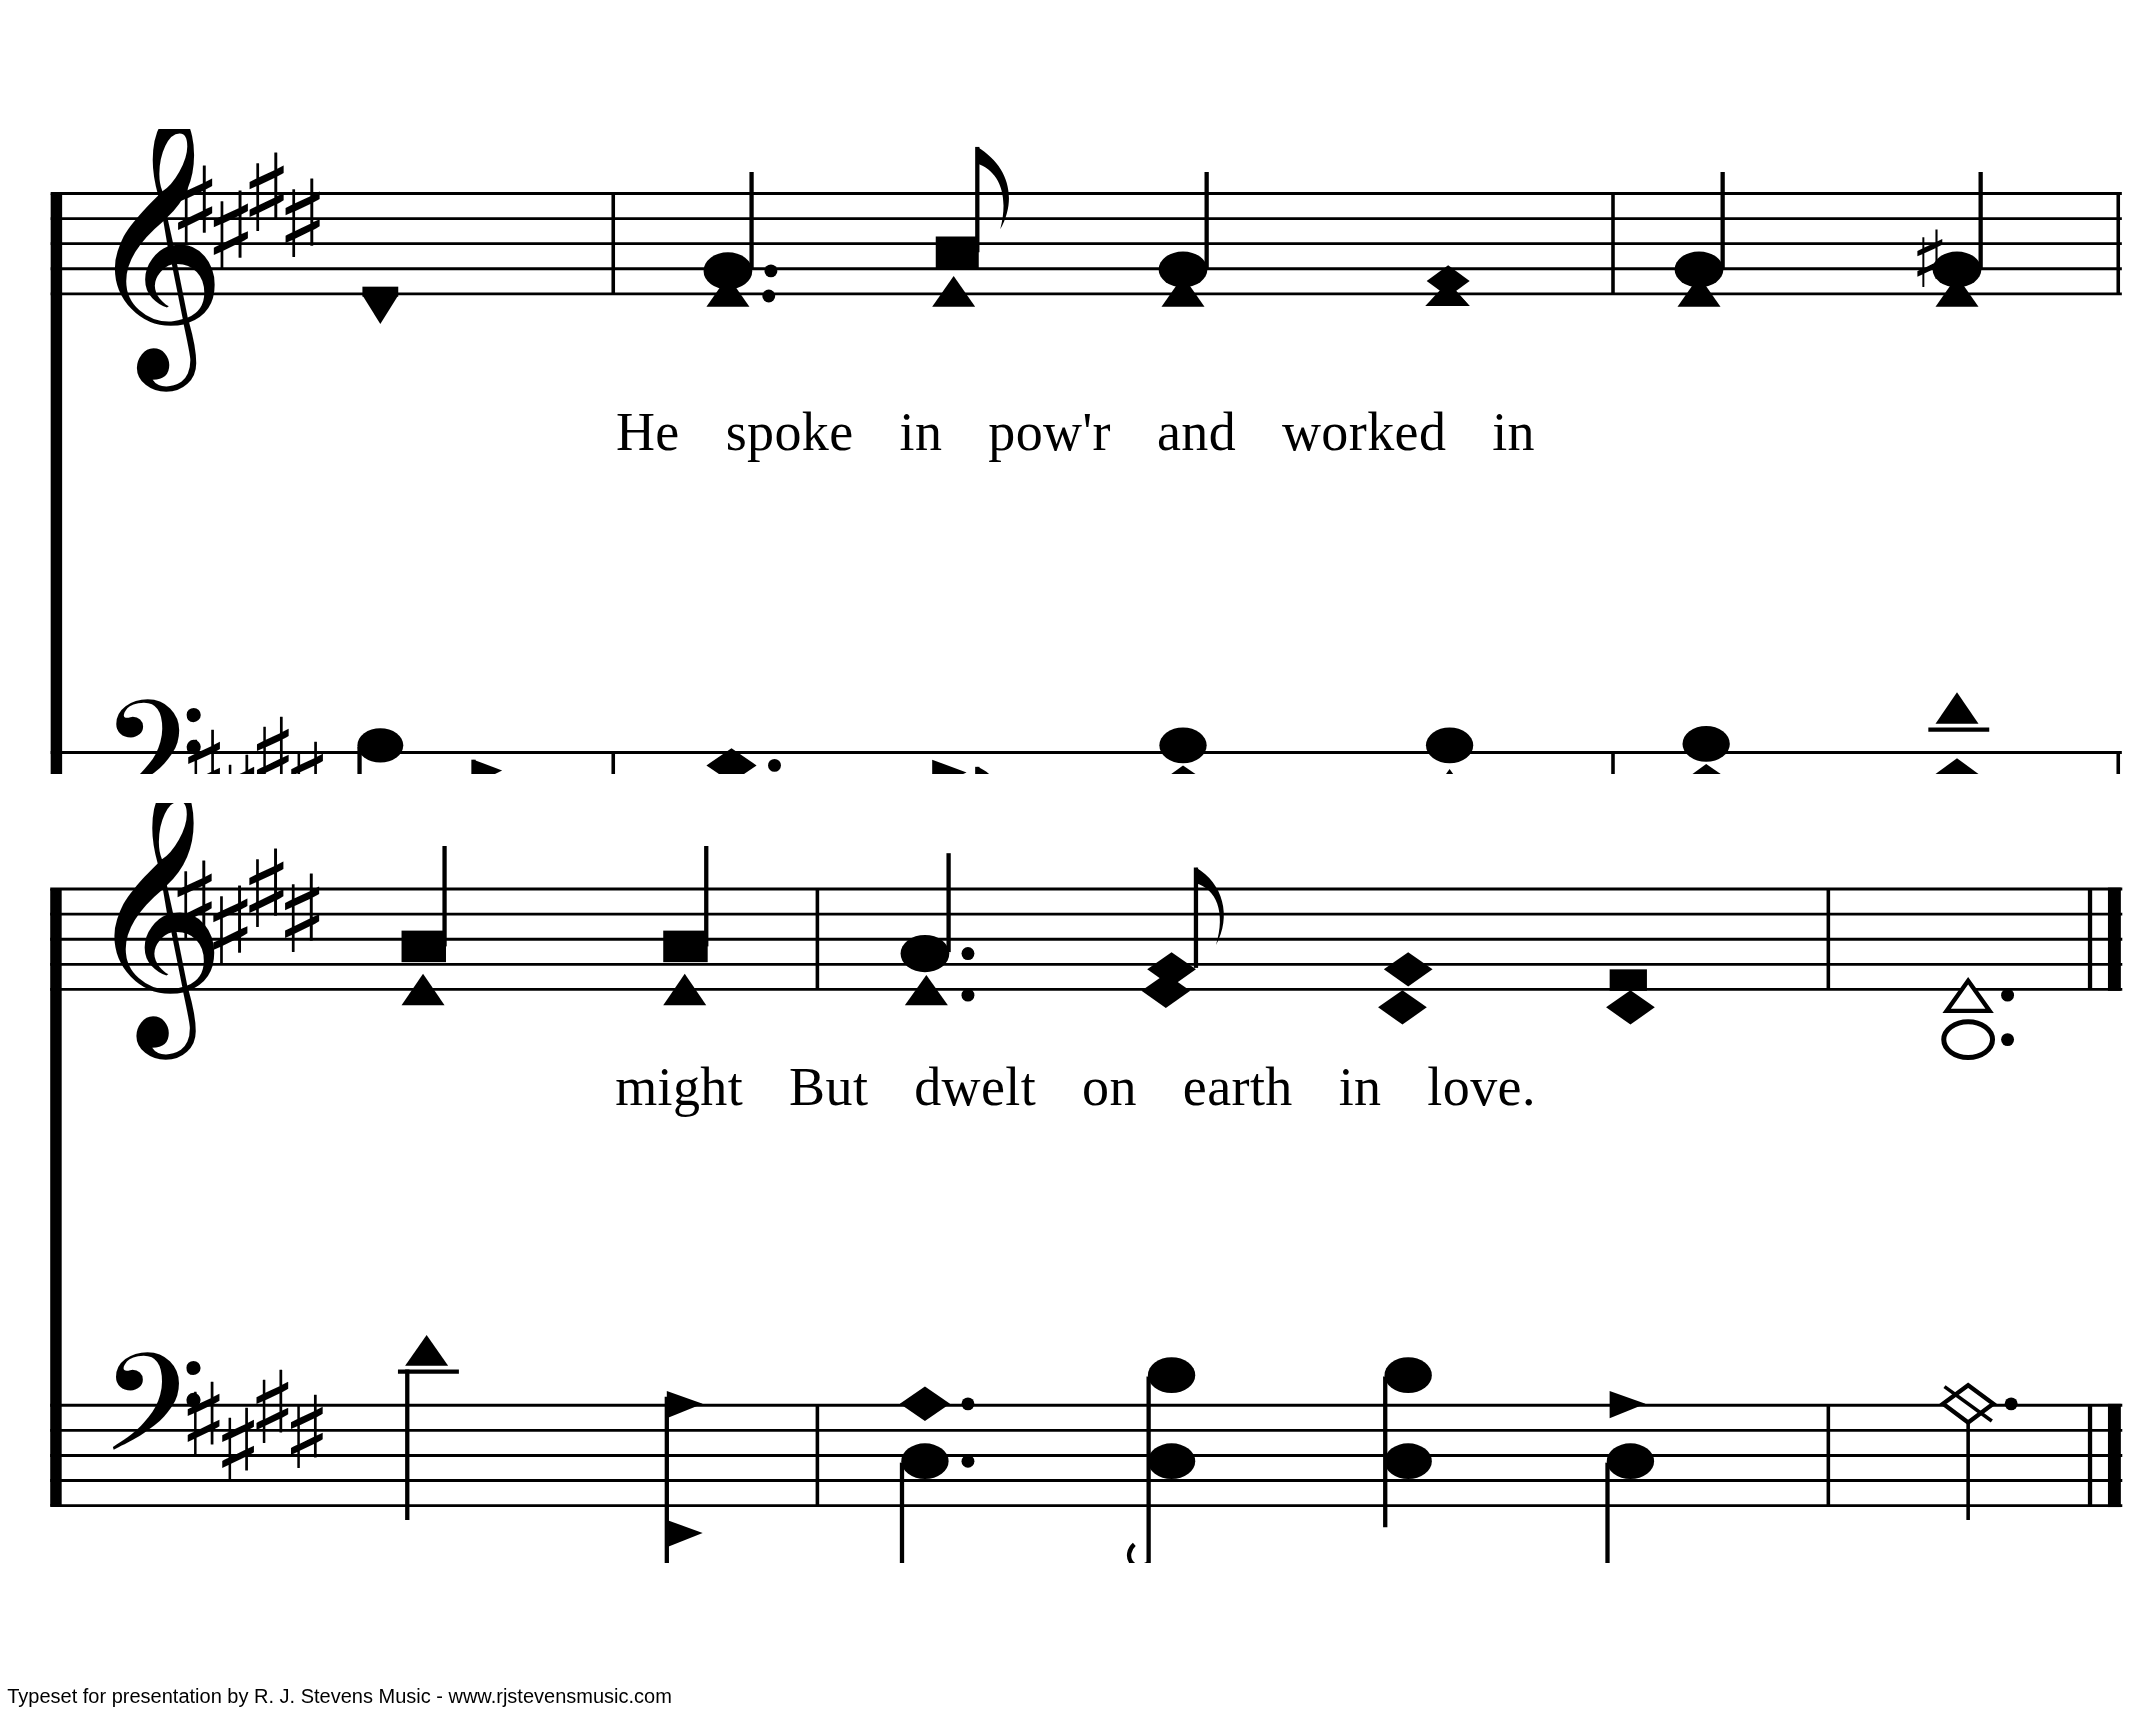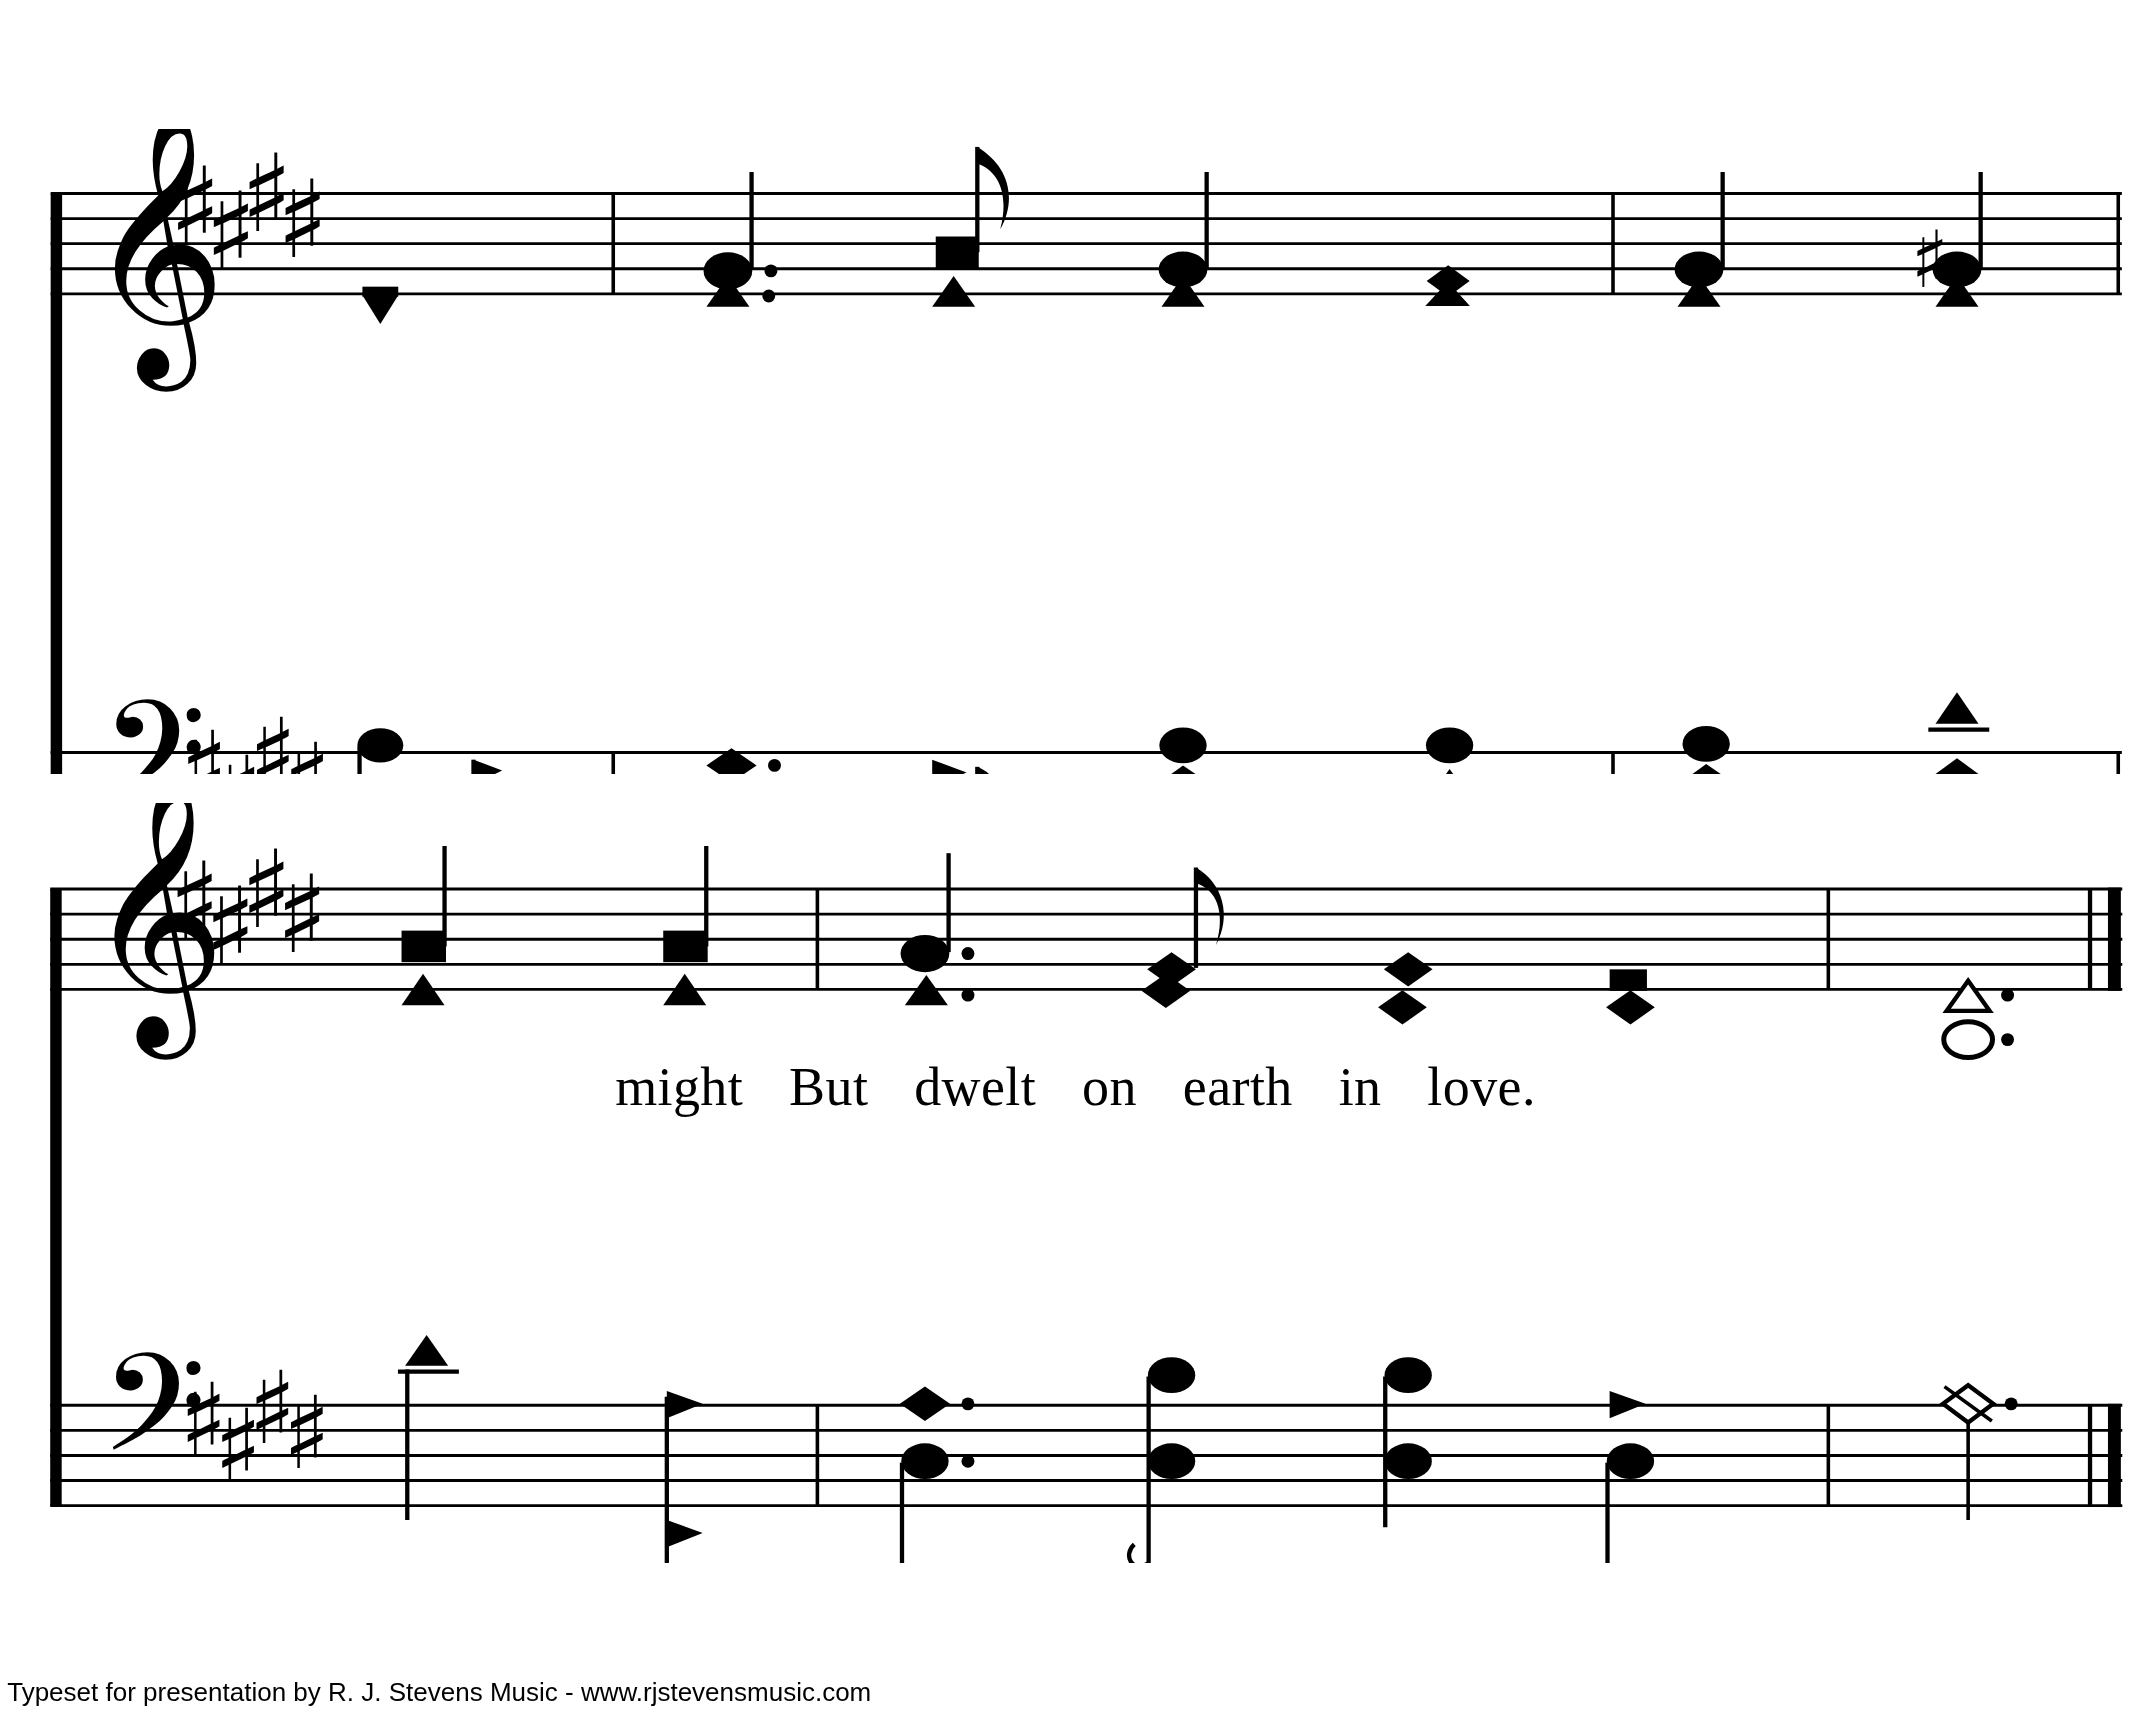--- a/index.html
+++ b/index.html
@@ -40,21 +40,21 @@
   }
   #lyrics-1 { top: 401px; }
   #lyrics-2 { top: 1056px; }
   .lyric-word { display: inline-block; margin: 0 16px; }
 
   .credit {
     position: absolute;
     left: 7.2px;
     bottom: 13px;
     font-family: "Liberation Sans", sans-serif;
-    font-size: 26px;
+    font-size: 20px;
     color: #000000;
     white-space: nowrap;
   }
   svg { display: block; }
 </style>
 </head>
 <body>
 
 <div class="sheet">
 
@@ -198,20 +198,29 @@
         <g>
           <polygon points="2700,830 2760,830 2730,786" fill="#000" stroke="none"></polygon>
           <line x1="2690" y1="838" x2="2775" y2="838" stroke-width="6"></line>
           <polygon points="2700,900 2730,878 2760,900 2730,922" fill="#000" stroke="none"></polygon>
         </g>
 
       </g>
     </svg>
   </div>
 
+  <div class="lyric-line" id="lyrics-1">
+    <span class="lyric-word">He</span>
+    <span class="lyric-word">spoke</span>
+    <span class="lyric-word">in</span>
+    <span class="lyric-word">pow'r</span>
+    <span class="lyric-word">and</span>
+    <span class="lyric-word">worked</span>
+    <span class="lyric-word">in</span>
+  </div>
 
   <div class="system" id="system-2">
     <svg width="2151" height="760" viewBox="0 0 3000 1060" xmlns="http://www.w3.org/2000/svg">
       <g stroke="#000" fill="#000">
 
         <g>
           <line x1="70" y1="120" x2="2960" y2="120" stroke-width="4"></line>
           <line x1="70" y1="155" x2="2960" y2="155" stroke-width="4"></line>
           <line x1="70" y1="190" x2="2960" y2="190" stroke-width="4"></line>
           <line x1="70" y1="225" x2="2960" y2="225" stroke-width="4"></line>

